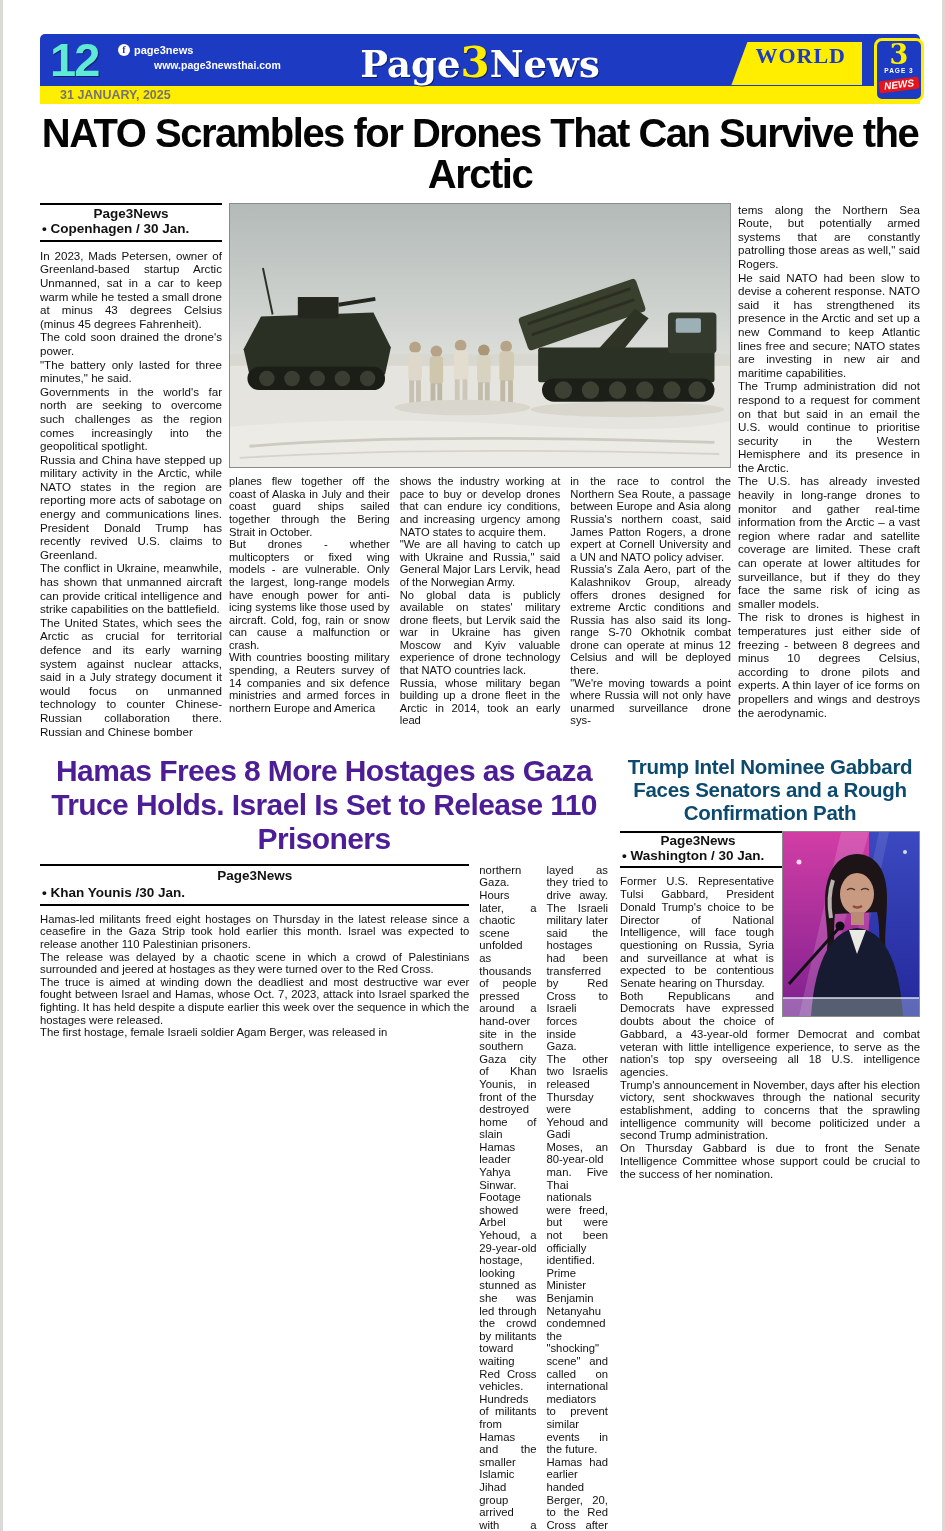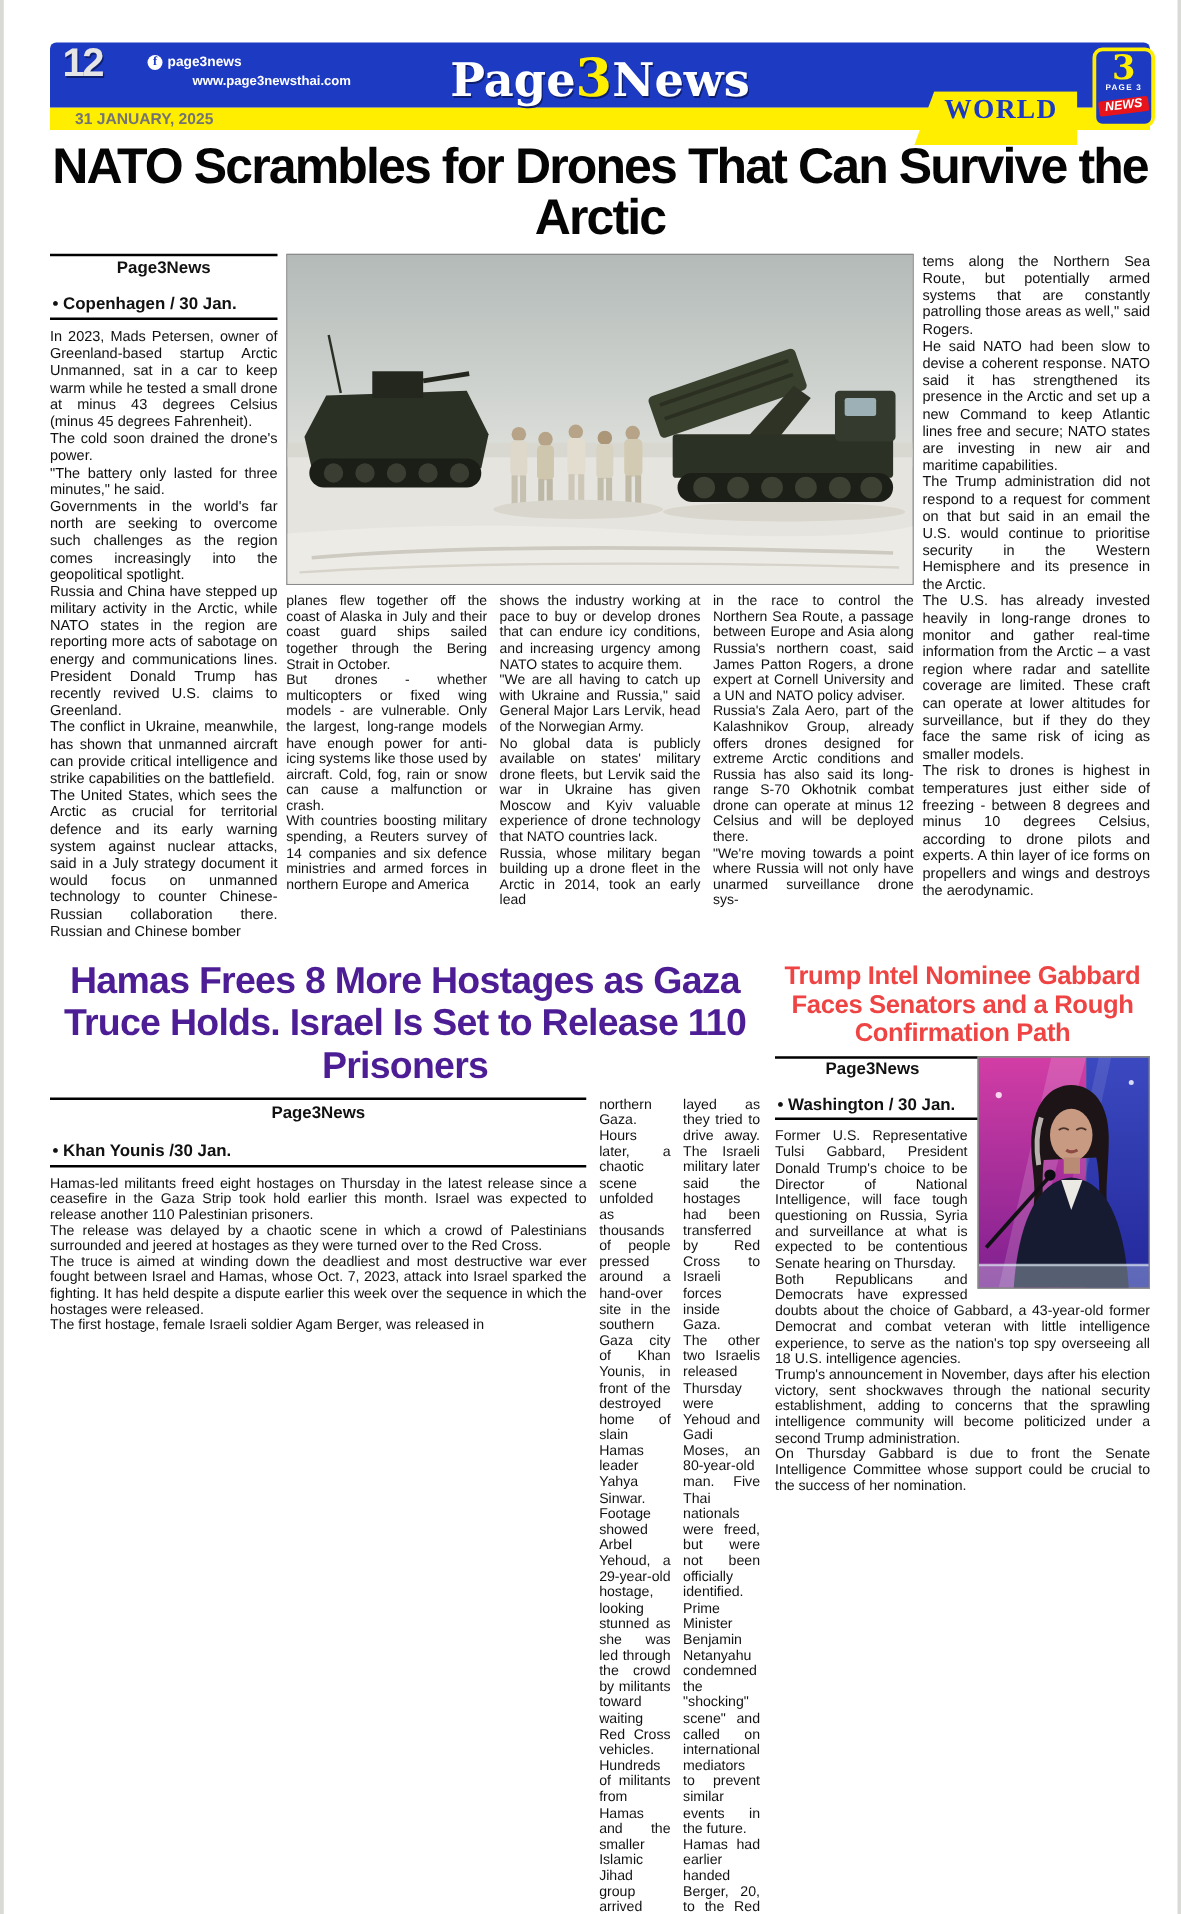--- a/index.html
+++ b/index.html
@@ -4,46 +4,46 @@
 <style>
   html,body{margin:0;padding:0;background:#e9e9e7;}
   .page{
     width:945px;min-height:1531px;margin:0 auto;background:#ffffff;
     box-sizing:border-box;padding:34px 25px 0 40px;position:relative;
     font-family:"Liberation Sans",sans-serif;color:#111;
     box-shadow:inset 3px 0 0 #d9d9d6, inset -3px 0 0 #d9d9d6;
   }
   
   .topbar{position:relative;height:52px;background:#1c3ac2;border-radius:5px 5px 0 0;}
-  .pagenum{position:absolute;left:10px;top:-2px;color:#e5e5e5;font-weight:bold;font-size:32px;letter-spacing:-2px;text-shadow:1px 1px 0 #0e1f70;}
+  .pagenum{position:absolute;left:10px;top:-2px;color:#5eead4;font-weight:bold;font-size:47px;letter-spacing:-2px;text-shadow:1px 1px 0 #0e1f70;}
   .social{position:absolute;left:78px;top:10px;color:#fff;}
   .social-row{display:flex;align-items:center;gap:4px;font-weight:bold;font-size:11px;}
   .fb{display:inline-block;width:12px;height:12px;border-radius:50%;background:#fff;color:#1c3ac2;font-weight:bold;font-size:10px;line-height:12px;text-align:center;font-family:"Liberation Serif",serif;}
   .website{font-size:10.5px;font-weight:bold;margin-top:3px;margin-left:36px;}
   .masthead{position:absolute;left:50%;top:4px;transform:translateX(-50%);color:#fff;
     font-family:"DejaVu Serif",serif;font-weight:bold;font-size:37px;letter-spacing:0px;text-shadow:1px 1px 0 #0e1f70;}
   .masthead .y3{color:#ffee00;font-size:42px;}
-  .world-pill{position:absolute;right:58px;top:39px;background:#ffee00;height:43px;line-height:27px;
+  .world-pill{position:absolute;right:58px;top:8px;background:#ffee00;height:43px;line-height:27px;
     padding:0 16px 0 24px;clip-path:polygon(16px 0,100% 0,100% 100%,0 100%);
     color:#1c3ac2;font-family:"Liberation Serif",serif;font-weight:bold;font-size:22px;letter-spacing:1px;}
   .logo{position:absolute;right:-4px;top:4px;width:50px;height:64px;background:#1c3ac2;border:3px solid #ffee00;
     border-radius:8px;z-index:3;text-align:center;box-sizing:border-box;}
   .logo-3{color:#ffee00;font-family:"DejaVu Serif",serif;font-weight:bold;font-size:27px;line-height:24px;margin-top:2px;}
   .logo-page3{color:#fff;font-size:6.5px;font-weight:bold;letter-spacing:1px;}
   .logo-news{display:inline-block;background:#e8141c;color:#fff;font-style:italic;font-weight:bold;font-size:10px;
     line-height:12px;padding:0 5px;transform:rotate(-7deg);border-radius:2px;margin-top:2px;}
   .date-strip{height:18px;background:#ffee00;line-height:18px;padding-left:20px;font-weight:bold;font-size:12.5px;color:#737373;}
   
   .h-xl{font-size:40px;font-weight:bold;text-align:center;letter-spacing:-1.5px;line-height:1.02;margin:9px 0 8px;color:#050505;}
   .h-lg{font-size:30px;font-weight:bold;text-align:center;letter-spacing:-0.6px;line-height:1.13;margin:2px 6px 8px;color:#4c1d95;}
-  .h-md{font-size:20.5px;font-weight:bold;text-align:center;letter-spacing:-0.3px;line-height:1.12;margin:4px 0 6px;color:#ef4444;}
+  .h-md{font-size:20.5px;font-weight:bold;text-align:center;letter-spacing:-0.3px;line-height:1.12;margin:4px 0 6px;color:#0c4a6e;}
   
   .byline{border-top:2px solid #000;border-bottom:2px solid #000;padding:2px 2px 4px;margin-bottom:7px;}
   .byline .src{text-align:center;font-weight:bold;font-size:13.5px;}
-  .byline .dl{font-weight:bold;font-size:13.5px;margin-top:16px;}
+  .byline .dl{font-weight:bold;font-size:13.5px;margin-top:2px;}
   
   .textcol p{margin:0;text-align:justify;}
   .nato-grid{display:flex;gap:7px;}
   .n-col{width:182px;flex:none;font-size:11.6px;line-height:13.6px;}
   .n-center{flex:1;min-width:0;display:flex;flex-direction:column;}
   figure.photo{margin:0;border:1px solid #8a8a8a;background:#cfd2cd;line-height:0;}
   .n-bottom{display:flex;gap:10px;margin-top:7px;}
   .n-bottom .textcol{flex:1;font-size:11.2px;line-height:12.6px;}
   
   .mid-row{display:flex;gap:12px;margin-top:14px;}

